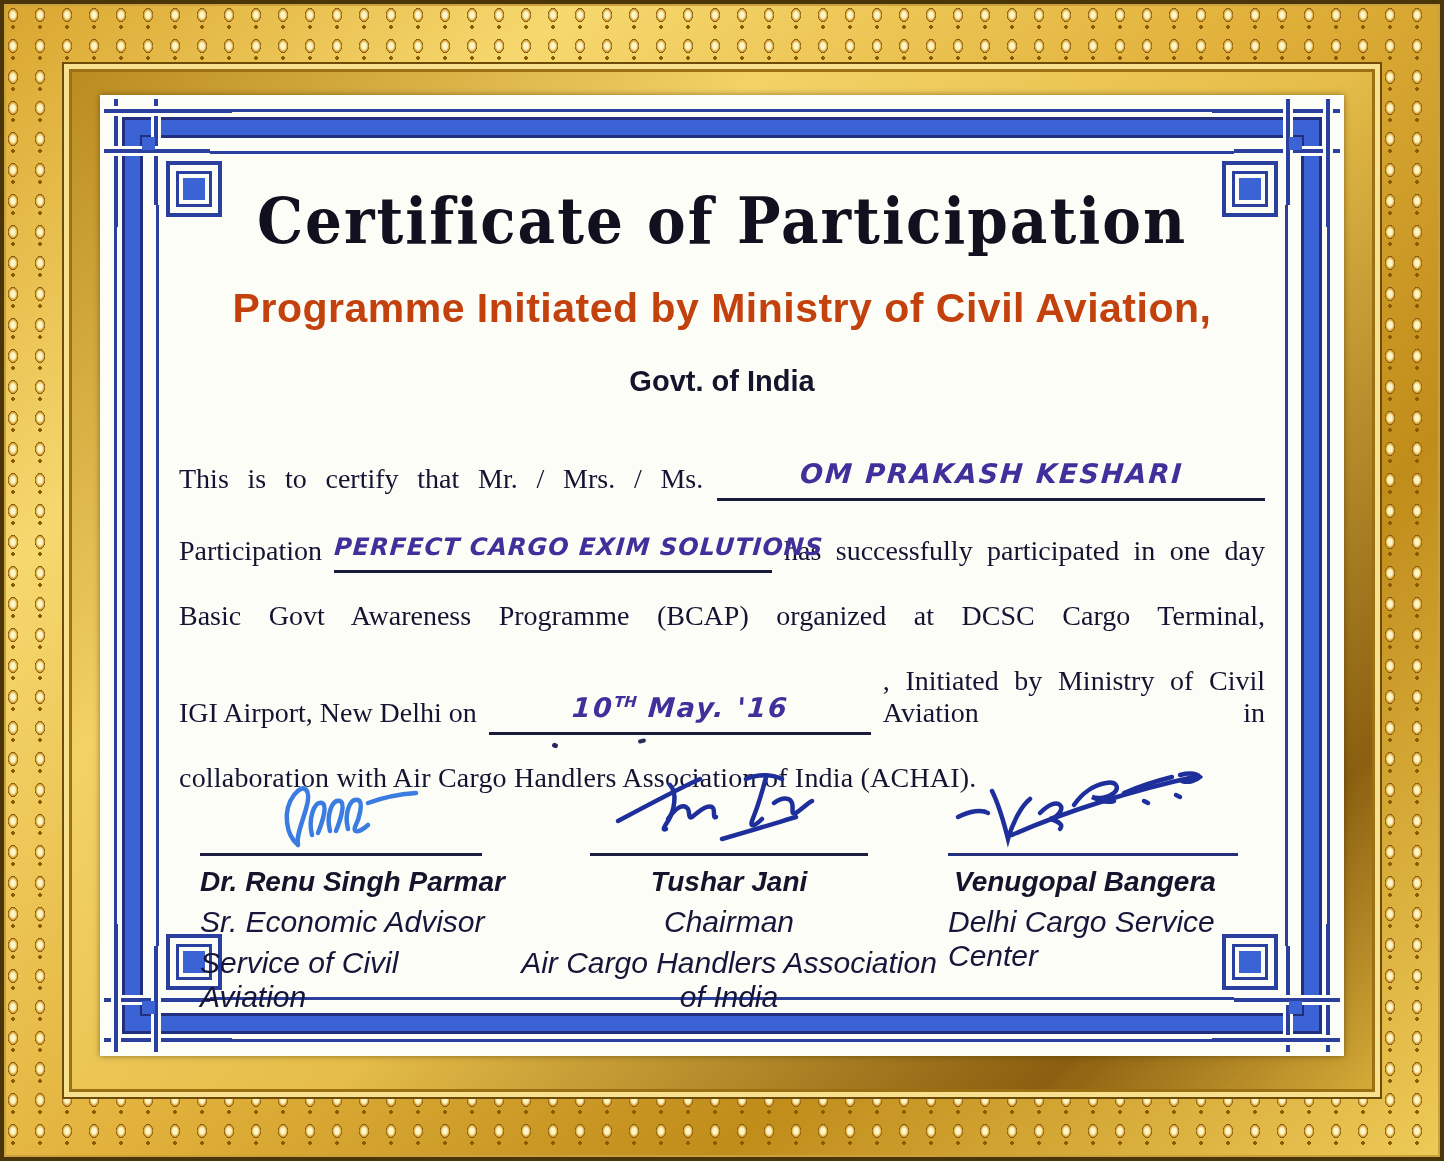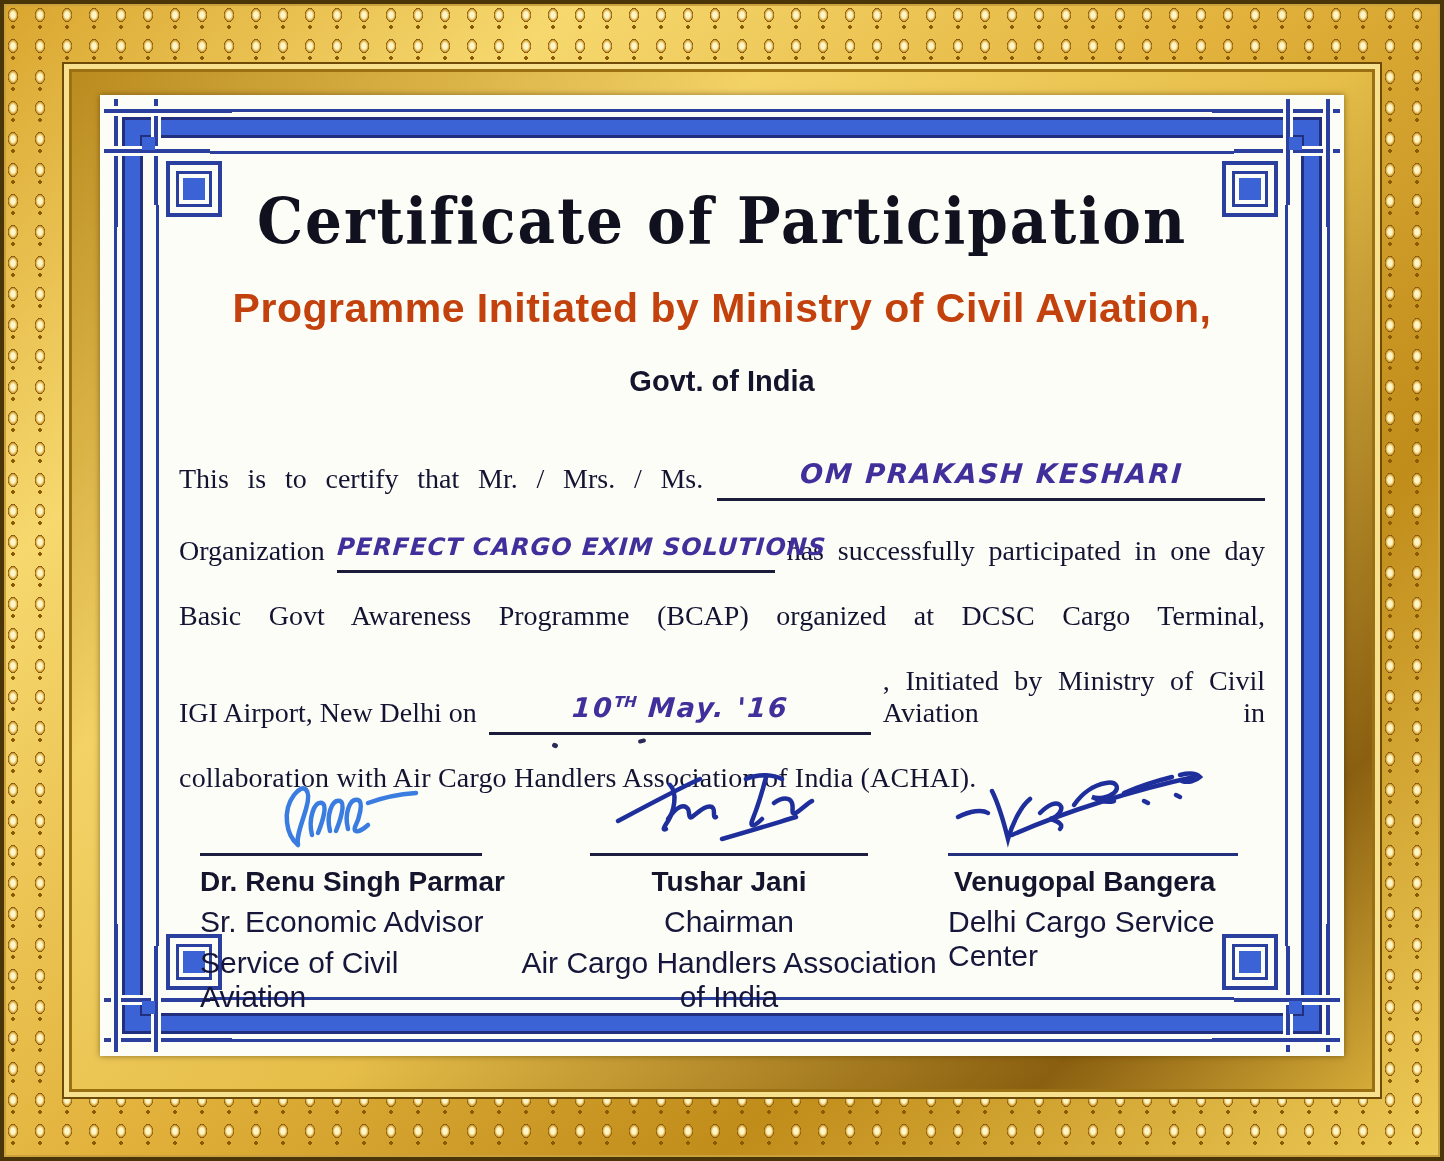--- a/index.html
+++ b/index.html
@@ -101,21 +101,21 @@
   }
   .handwriting sup { font-size:15px; letter-spacing:0; }
 
   .inkdot { position:absolute; background:#2a2a5a; border-radius:50%; }
   .dot1 { left:452px; top:648px; width:6px; height:5px; transform:rotate(20deg); }
   .dot2 { left:538px; top:644px; width:8px; height:4px; transform:rotate(-15deg); border-radius:2px; }
 
   
   .sigs {
     position:absolute; left:0; right:0; top:668px;
-    display:flex; padding:0 76px; justify-content:space-between;
+    display:flex; padding:0 76px; justify-content:space-between;font-style:italic;
   }
   .sig { display:flex; flex-direction:column; }
   .sig-left  { width:310px; margin-left:24px; }
   .sig-mid   { width:420px; align-items:center; text-align:center; }
   .sig-right { width:320px; }
   .sig-art { height:88px; display:flex; align-items:flex-end; }
   .sig-left .sig-art { padding-left:60px; }
   .sig-mid .sig-art { padding-bottom:2px; }
   .sig-rule { border-top:3px solid #1d1d3f; margin-top:2px; }
   .sig-left .sig-rule { width:282px; }
@@ -192,21 +192,21 @@
       <div class="subtitle2">Govt. of India</div>
 
       <div class="bodytext">
 
         <div class="bline">
           <span class="btext">This is to certify that Mr. / Mrs. / Ms.</span>
           <span class="fillline fill-grow"><span class="handwriting">OM PRAKASH KESHARI</span></span>
         </div>
 
         <div class="bline">
-          <span class="btext">Organization</span>
+          <span class="btext">Participation</span>
           <span class="fillline fill-fixed" style="width:438px;"><span class="handwriting" style="font-size:24px; letter-spacing:1px;">PERFECT CARGO EXIM SOLUTIONS</span></span>
           <span class="stretch">has successfully participated in one day</span>
         </div>
 
         <div class="justline" style="margin-bottom:33px;">Basic Govt Awareness Programme (BCAP) organized at DCSC Cargo Terminal,</div>
 
         <div class="bline">
           <span>IGI Airport, New Delhi on</span>
           <span class="fillline fill-fixed" style="width:382px;"><span class="handwriting"><span>10</span><sup>TH</sup> <span>May. '16</span></span></span>
           <span class="stretch">, Initiated by Ministry of Civil Aviation in</span>

